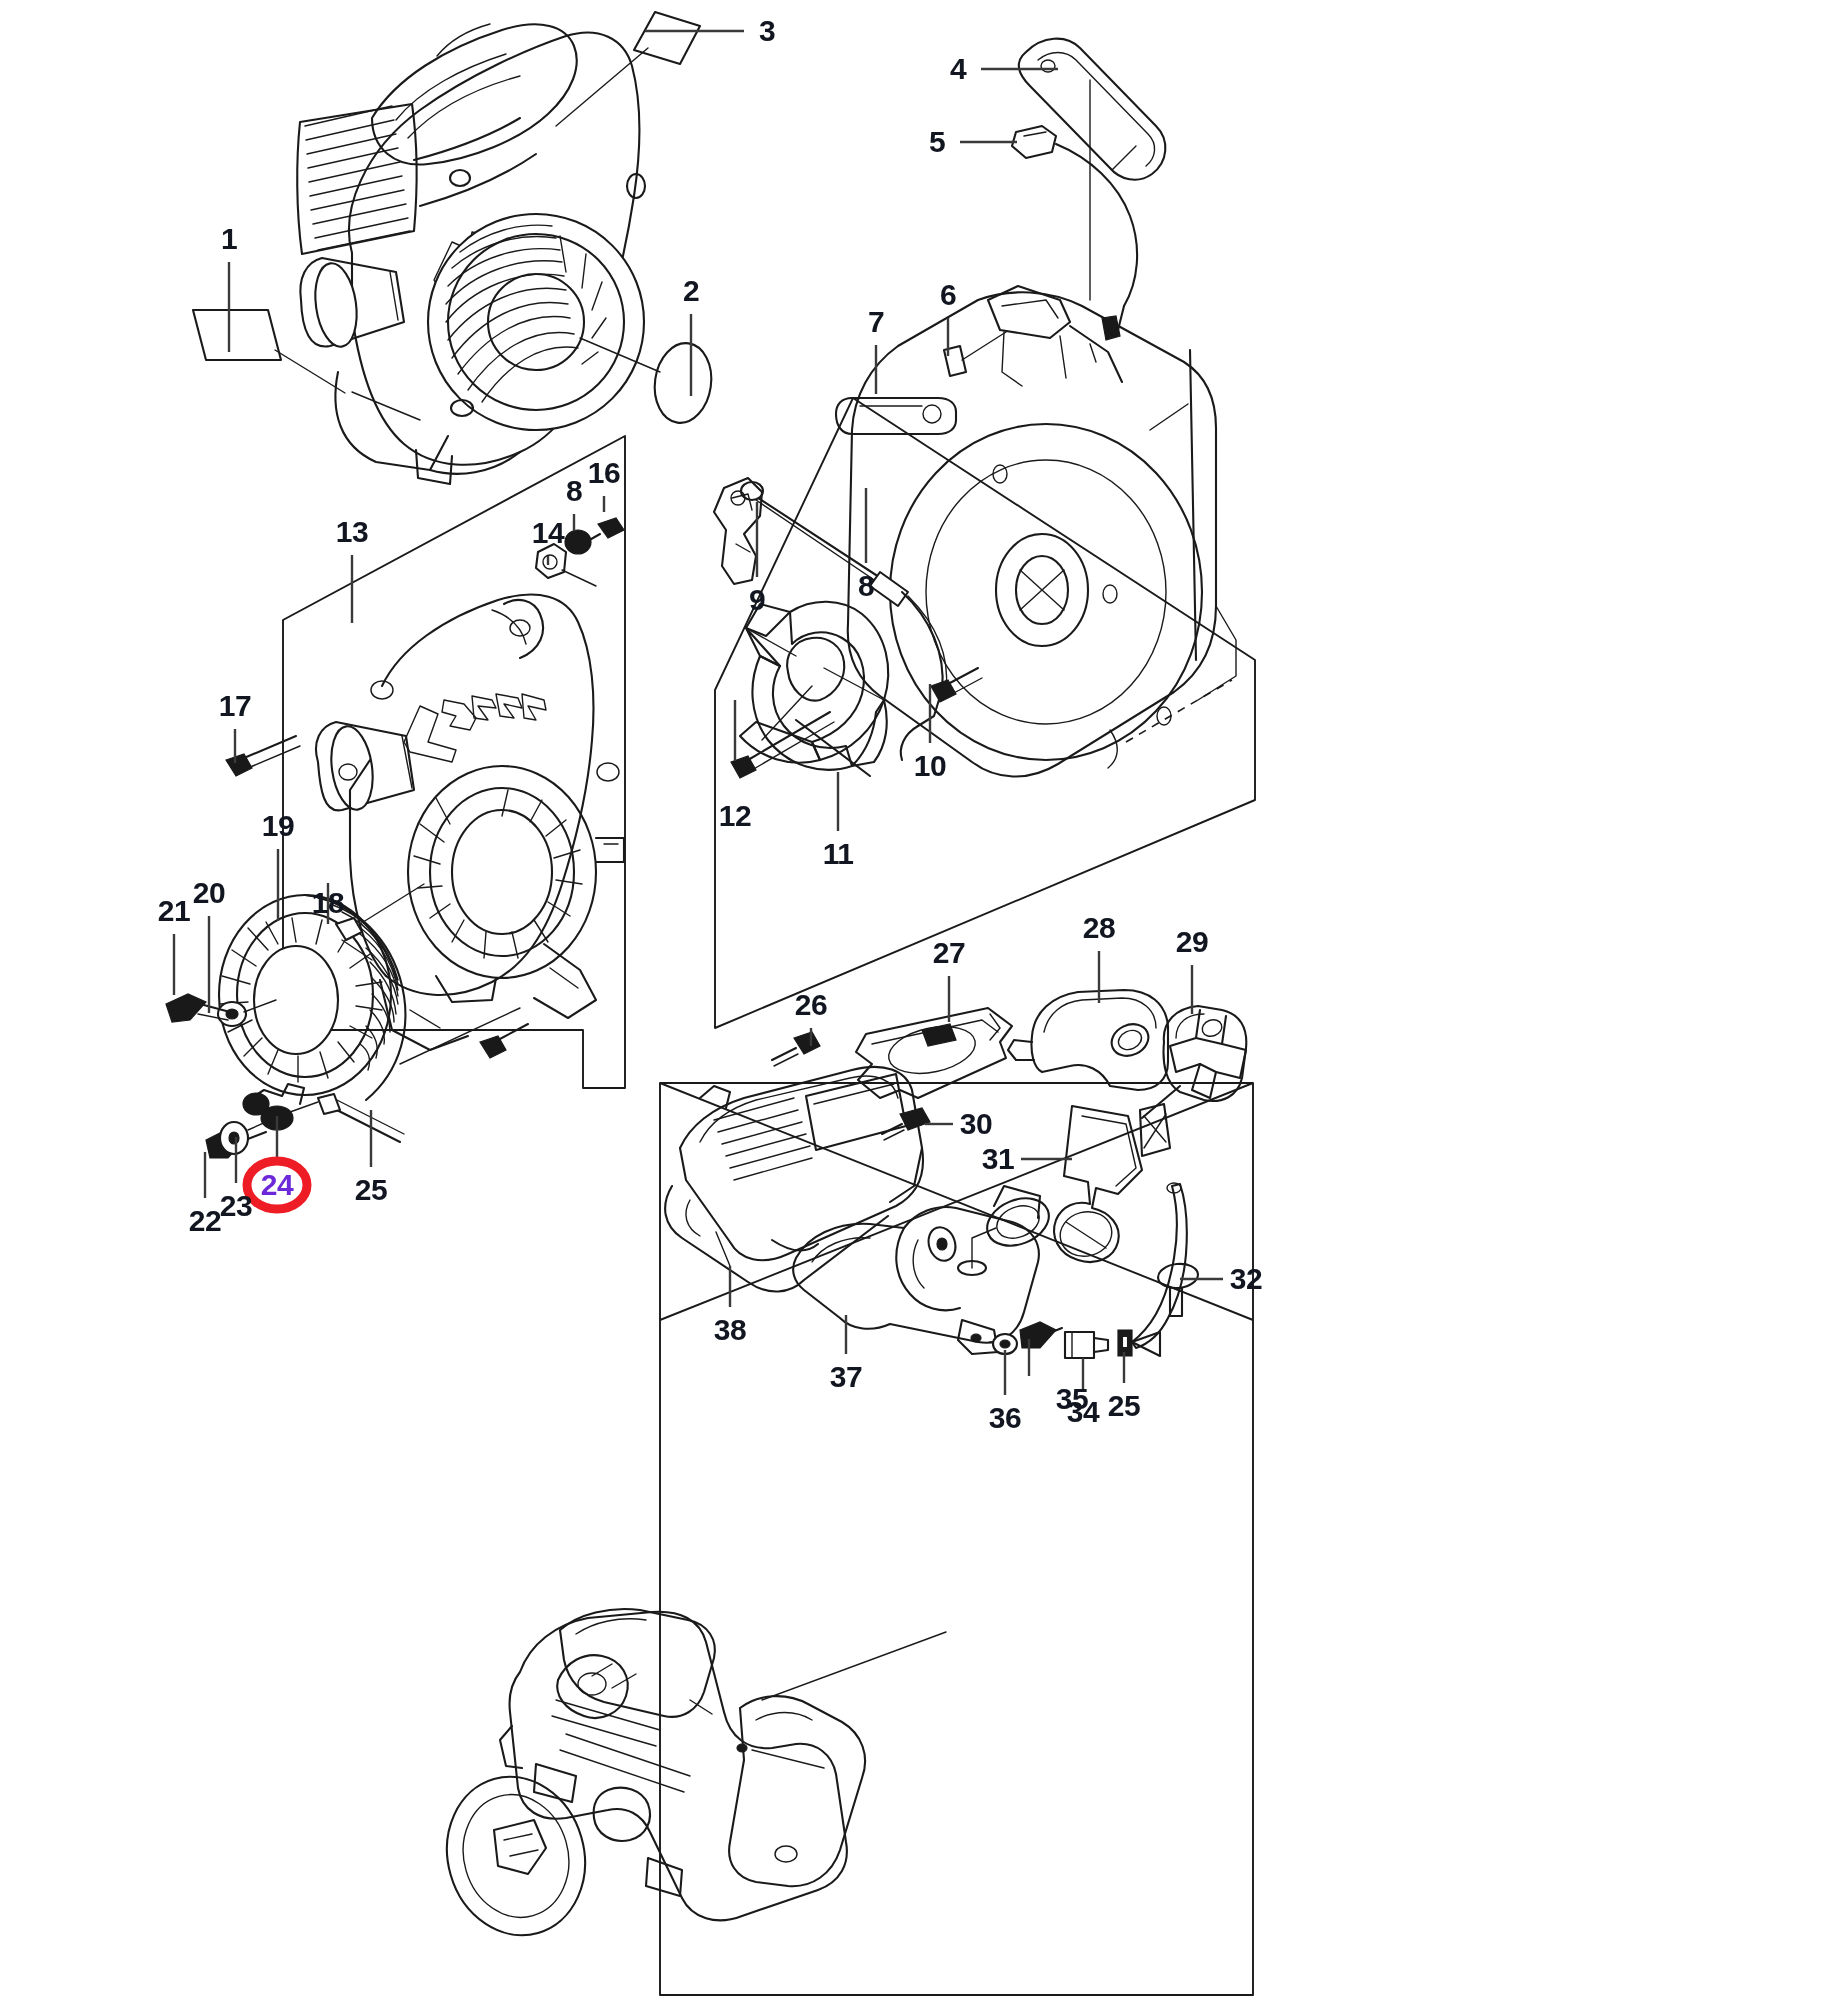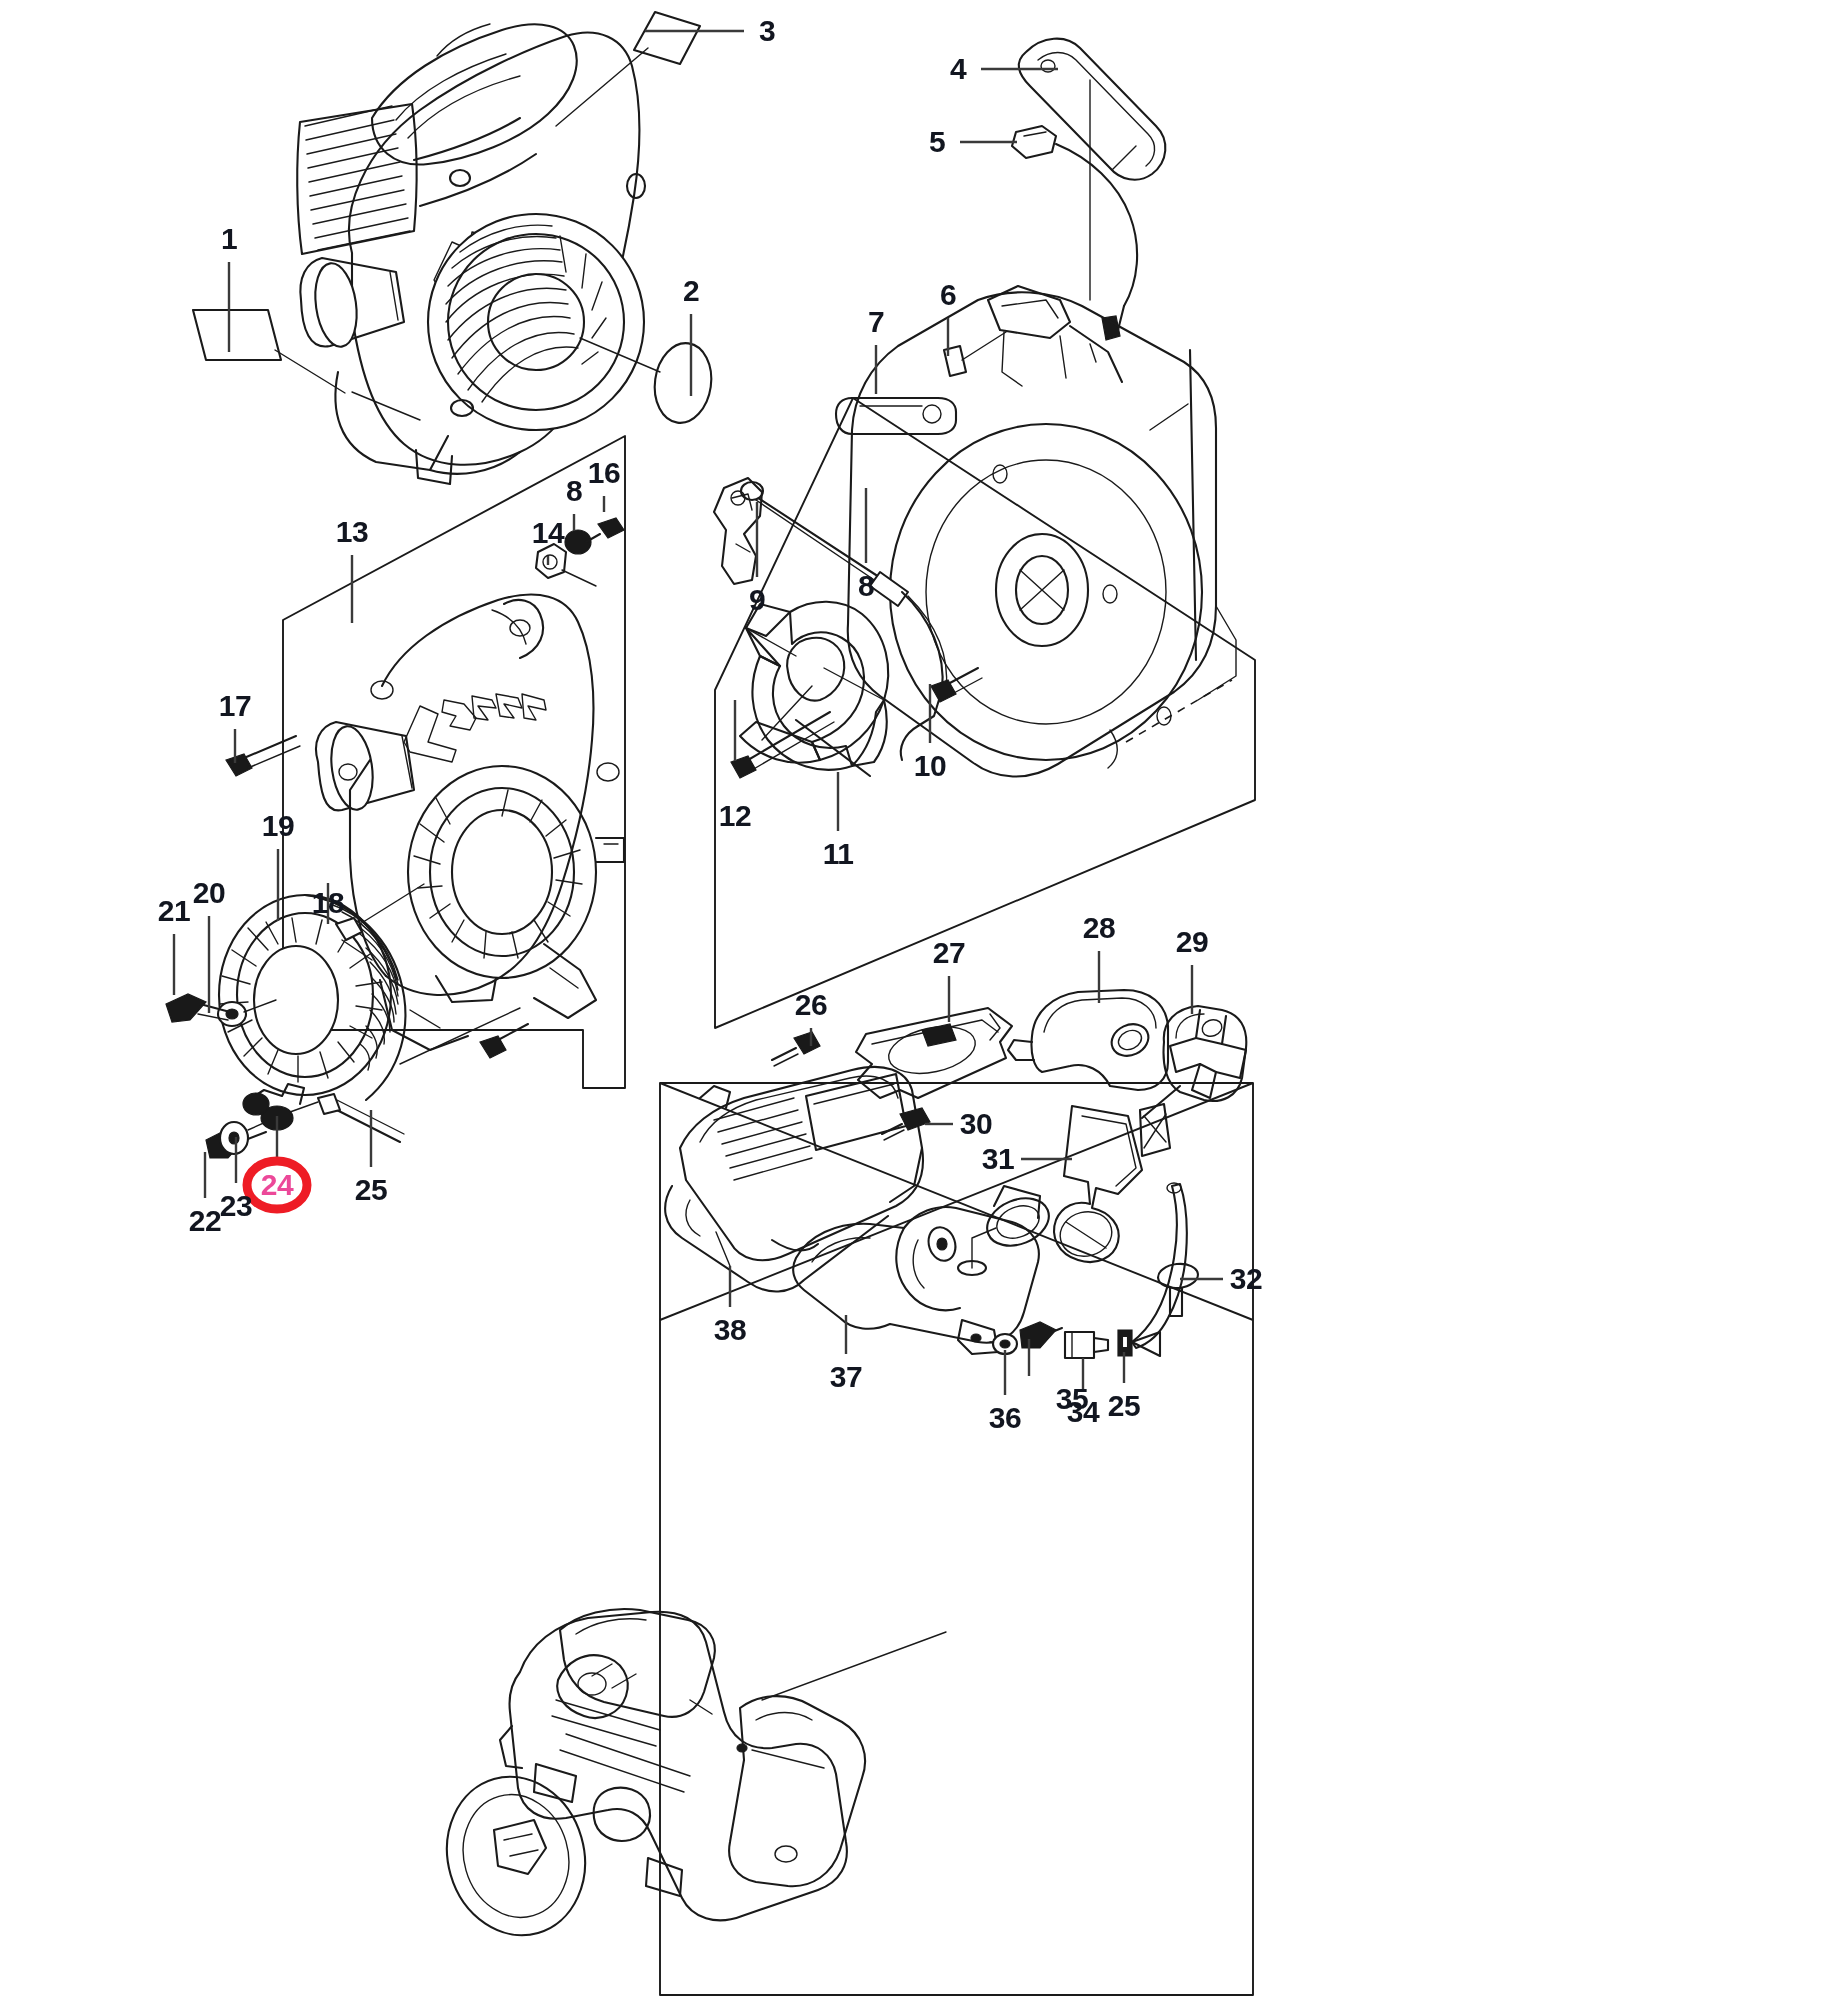--- a/index.html
+++ b/index.html
@@ -31,21 +31,21 @@
     font-weight: 700;
     font-size: 30px;
     color: #121620;
     line-height: 1;
     letter-spacing: -0.5px;
     white-space: nowrap;
     transform: translate(-50%, -50%);
     user-select: none;
   }
   .callout-num.highlighted {
-    color: #ec4899;
+    color: #6d28d9;
   }
 </style>
 </head>
 <body>
 
 <div id="diagram-root">
 
   <svg id="diagram-svg" viewBox="0 0 1845 2000" xmlns="http://www.w3.org/2000/svg">
     <defs>
       <style>

